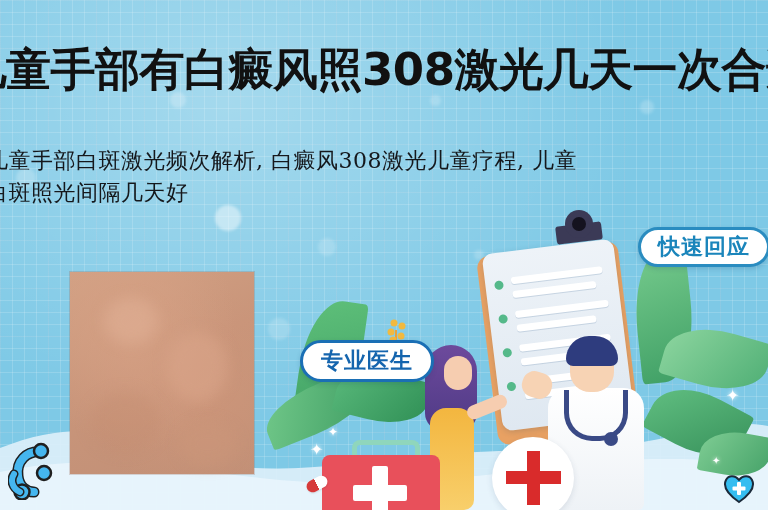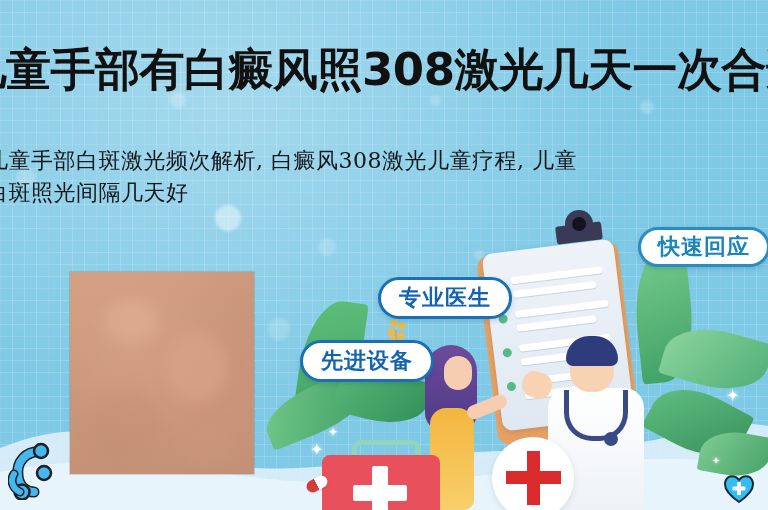--- a/index.html
+++ b/index.html
@@ -463,22 +463,21 @@
     <div class="blotch" style="left:110px;top:150px;width:56px;height:44px;background:rgba(205,150,122,0.45);"></div>
   </div>
 
   <div class="headline">儿童手部有白癜风照308激光几天一次合适</div>
 
   <div class="subtitle">
     <div>儿童手部白斑激光频次解析, 白癜风308激光儿童疗程, 儿童</div>
     <div>白斑照光间隔几天好</div>
   </div>
 
-  <div class="badge" style="left:378px;top:277px;width:128px;height:36px;">专业医生</div>
-  <div class="badge" style="left:300px;top:340px;width:128px;height:36px;">先进设备</div>
+  <div class="badge" style="left:300px;top:340px;width:128px;height:36px;">专业医生</div>
   <div class="badge teal" style="left:638px;top:227px;width:126px;height:34px;">快速回应</div>
 
   <svg class="logo-mark" viewBox="0 0 52 60">
     <path d="M34,12 C18,10 8,22 10,36 C11,46 18,52 26,52" fill="none" stroke="#1f1f1f" stroke-width="11" stroke-linecap="round"></path>
     <path d="M34,12 C18,10 8,22 10,36 C11,46 18,52 26,52" fill="none" stroke="#45b6ef" stroke-width="8" stroke-linecap="round"></path>
     <circle cx="33" cy="11" r="7" fill="#45b6ef" stroke="#1f1f1f" stroke-width="2.5"></circle>
     <circle cx="36" cy="33" r="7" fill="#45b6ef" stroke="#1f1f1f" stroke-width="2.5"></circle>
     <circle cx="14" cy="52" r="7.5" fill="#45b6ef" stroke="#1f1f1f" stroke-width="2.5"></circle>
     <path d="M6,34 C2,40 4,48 12,52" fill="none" stroke="#1f1f1f" stroke-width="9" stroke-linecap="round"></path>
     <path d="M6,34 C2,40 4,48 12,52" fill="none" stroke="#45b6ef" stroke-width="6" stroke-linecap="round"></path>

